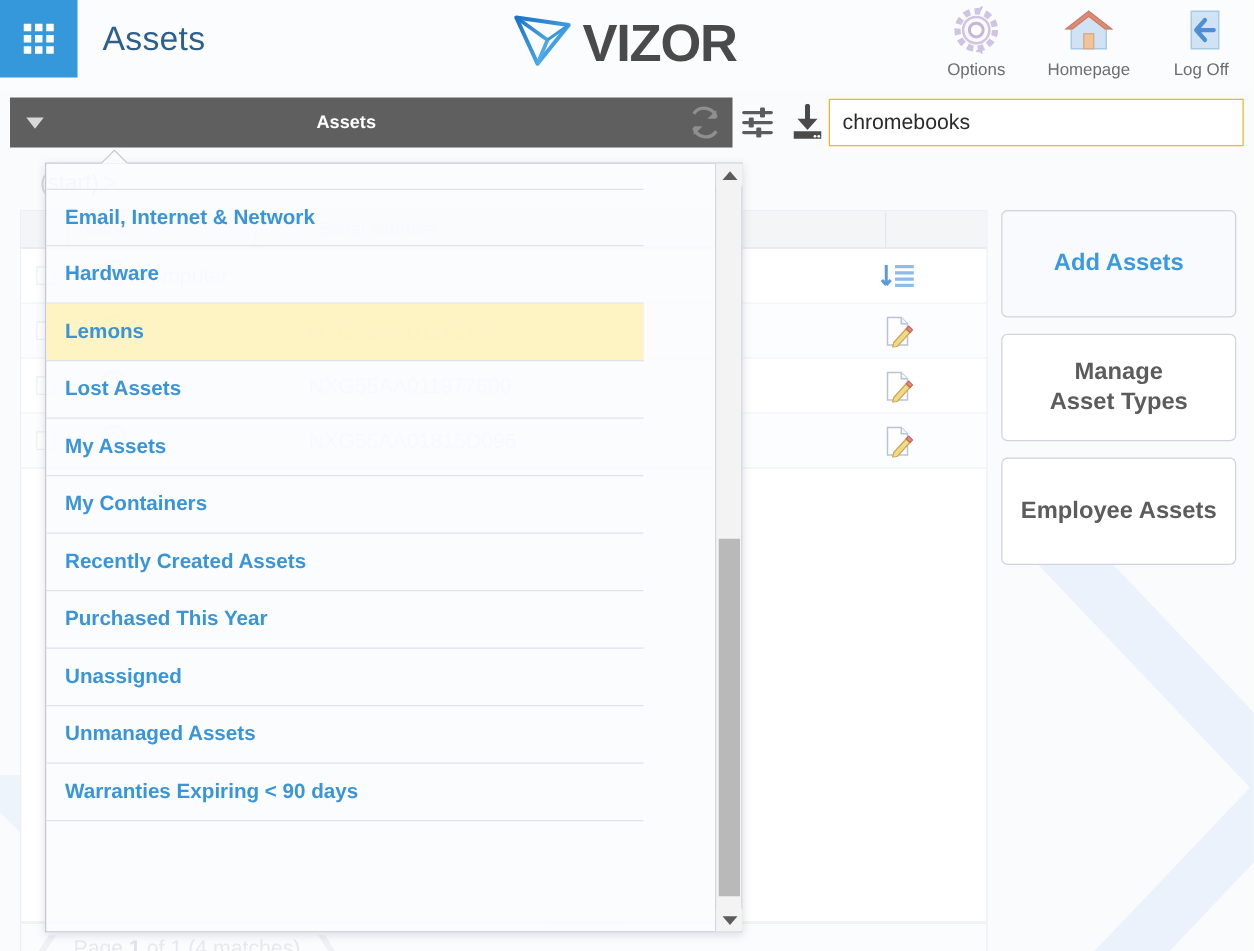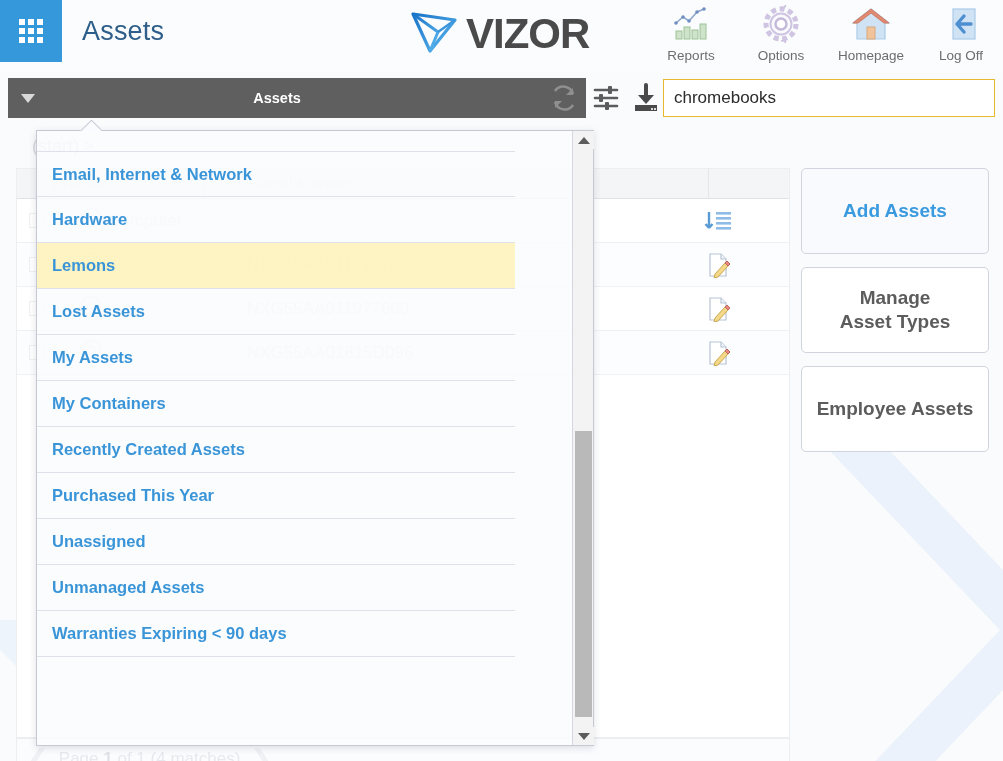--- a/index.html
+++ b/index.html
@@ -561,37 +561,20 @@
           <path d="M7 8 L49 14 L24 45 Z" fill="none" stroke="url(#vg)" stroke-width="3.2" stroke-linejoin="round"></path>
           <path d="M7 8 L32 26 L24 45" fill="none" stroke="url(#vg)" stroke-width="3" stroke-linejoin="round"></path>
           <path d="M32 26 L49 14" fill="none" stroke="url(#vg)" stroke-width="2.4"></path>
         </svg>
       </span>
       <span class="brand-name">VIZOR</span>
     </div>
 
     <div class="top-actions">
 
-      <div class="top-action">
-        <span class="ic">
-          <svg width="42" height="38" viewBox="0 0 42 38">
-            <polyline points="6,18 13,12 19,16 27,7 34,4" fill="none" stroke="#8fa8cf" stroke-width="1.6"></polyline>
-            <circle cx="6" cy="18" r="1.8" fill="#6f8fc0"></circle>
-              <circle cx="13" cy="12" r="1.8" fill="#6f8fc0"></circle>
-            <circle cx="19" cy="16" r="1.8" fill="#6f8fc0"></circle>
-              <circle cx="27" cy="7" r="1.8" fill="#6f8fc0"></circle>
-            <circle cx="34" cy="4" r="1.8" fill="#6f8fc0"></circle>
-            <rect x="6" y="26" width="6" height="8" fill="#cfe3cb" stroke="#9cc196" stroke-width="1"></rect>
-            <rect x="14" y="22" width="6" height="12" fill="#cfe3cb" stroke="#9cc196" stroke-width="1"></rect>
-            <rect x="22" y="25" width="6" height="9" fill="#cfe3cb" stroke="#9cc196" stroke-width="1"></rect>
-            <rect x="30" y="19" width="6" height="15" fill="#cfe3cb" stroke="#9cc196" stroke-width="1"></rect>
-          </svg>
-        </span>
-        <span class="lbl">Reports</span>
-      </div>
 
       <div class="top-action">
         <span class="ic">
           <svg width="40" height="38" viewBox="0 0 40 38">
             <g fill="#ddd6ea" stroke="#c0b6d6" stroke-width="1.2">
               <path d="M20 2 l3.4 1 l1.4-3 M20 36 l3.4-1 l1.4 3"></path>
             </g>
             <circle cx="20" cy="19" r="15" fill="none" stroke="#cfc5e2" stroke-width="5" stroke-dasharray="5 3.6"></circle>
             <circle cx="20" cy="19" r="10.5" fill="#faf9fc" stroke="#cfc5e2" stroke-width="2"></circle>
             <circle cx="20" cy="19" r="5.5" fill="#ffffff" stroke="#c3b8d9" stroke-width="2.4"></circle>

